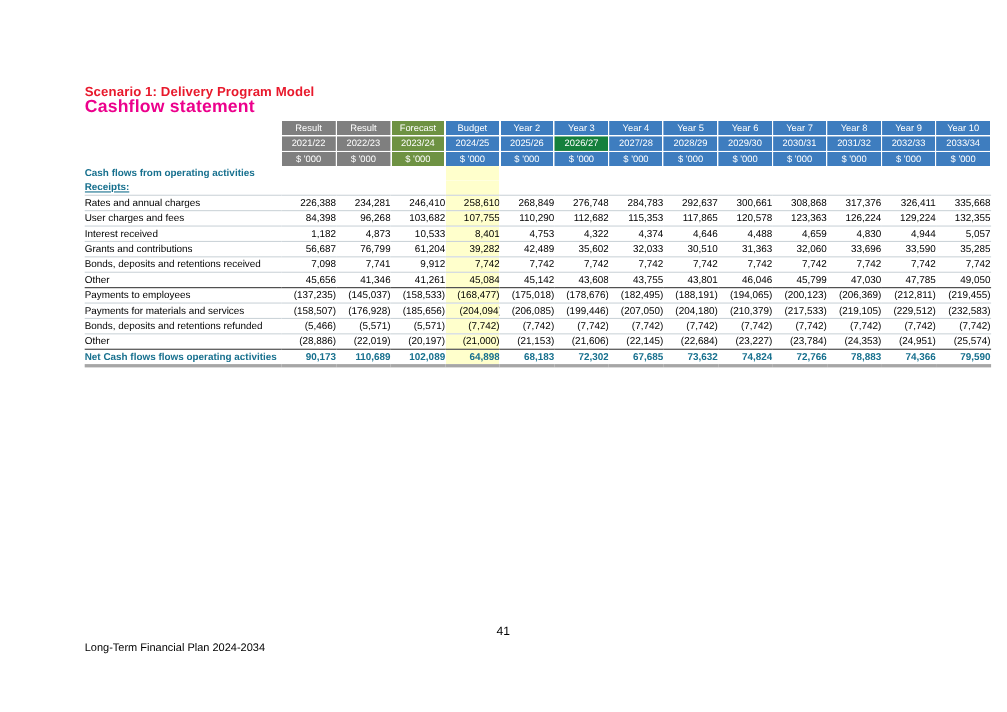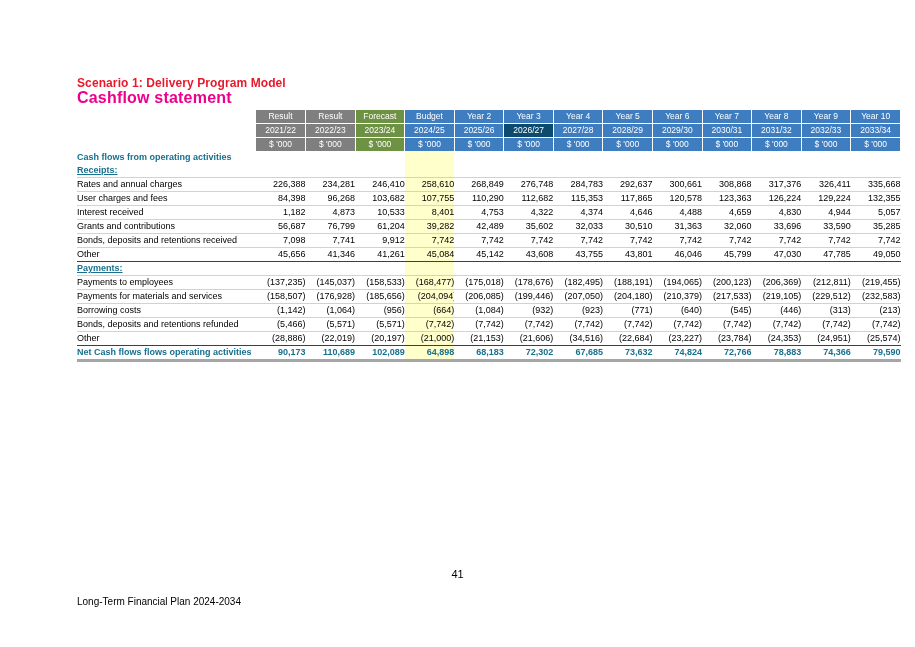--- a/index.html
+++ b/index.html
@@ -43,21 +43,21 @@
   tr.row-subsection td.lbl span { text-decoration:underline; }
   tr.row-total td {
     font-weight:bold;
     border-bottom:3px solid #a6a6a6;
   }
   .page-number {
     position:absolute; left:0; top:568px; width:100%;
     text-align:center; font-size:11px; color:#000;
   }
   .footer-text {
-    position:absolute; left:77px; top:596px; font-size:10px; color:#000;
+    position:absolute; left:77px; top:584px; font-size:10px; color:#000;
   }
 </style>
 </head>
 <body>
 
 <div class="page">
   <div class="scenario-title" style="color: rgb(232, 25, 44);">Scenario 1: Delivery Program Model</div>
   <div class="page-title" style="color: rgb(236, 0, 140);">Cashflow statement</div>
   <table class="cashflow" id="cashflow-table">
       <colgroup>
@@ -93,21 +93,21 @@
           <th class="hdr" style="background: rgb(62, 125, 191);">Year 9</th>
           <th class="hdr" style="background: rgb(62, 125, 191);">Year 10</th>
         </tr>
         <tr class="hdr-line2">
           <th class="hdr-blank"></th>
           <th class="hdr" style="background: rgb(127, 127, 127);">2021/22</th>
           <th class="hdr" style="background: rgb(127, 127, 127);">2022/23</th>
           <th class="hdr" style="background: rgb(110, 146, 67);">2023/24</th>
           <th class="hdr" style="background: rgb(62, 125, 191);">2024/25</th>
           <th class="hdr" style="background: rgb(62, 125, 191);">2025/26</th>
-          <th class="hdr" style="background: #0c4a6e;">2026/27</th>
+          <th class="hdr" style="background: #15803d;">2026/27</th>
           <th class="hdr" style="background: rgb(62, 125, 191);">2027/28</th>
           <th class="hdr" style="background: rgb(62, 125, 191);">2028/29</th>
           <th class="hdr" style="background: rgb(62, 125, 191);">2029/30</th>
           <th class="hdr" style="background: rgb(62, 125, 191);">2030/31</th>
           <th class="hdr" style="background: rgb(62, 125, 191);">2031/32</th>
           <th class="hdr" style="background: rgb(62, 125, 191);">2032/33</th>
           <th class="hdr" style="background: rgb(62, 125, 191);">2033/34</th>
         </tr>
         <tr class="hdr-line3">
           <th class="hdr-blank"></th>
@@ -248,36 +248,20 @@
           <td class="num">45,142</td>
           <td class="num">43,608</td>
           <td class="num">43,755</td>
           <td class="num">43,801</td>
           <td class="num">46,046</td>
           <td class="num">45,799</td>
           <td class="num">47,030</td>
           <td class="num">47,785</td>
           <td class="num">49,050</td>
         </tr>
-        <tr class="row-subsection">
-          <td class="lbl" style="color: rgb(23, 112, 142);"><span>Payments:</span></td>
-          <td class="num"></td>
-          <td class="num"></td>
-          <td class="num"></td>
-          <td class="num" style="background: rgb(255, 255, 204);"></td>
-          <td class="num"></td>
-          <td class="num"></td>
-          <td class="num"></td>
-          <td class="num"></td>
-          <td class="num"></td>
-          <td class="num"></td>
-          <td class="num"></td>
-          <td class="num"></td>
-          <td class="num"></td>
-        </tr>
         <tr class="row-data">
           <td class="lbl"><span>Payments to employees</span></td>
           <td class="num">(137,235)</td>
           <td class="num">(145,037)</td>
           <td class="num">(158,533)</td>
           <td class="num" style="background: rgb(255, 255, 204);">(168,477)</td>
           <td class="num">(175,018)</td>
           <td class="num">(178,676)</td>
           <td class="num">(182,495)</td>
           <td class="num">(188,191)</td>
@@ -297,36 +281,20 @@
           <td class="num">(199,446)</td>
           <td class="num">(207,050)</td>
           <td class="num">(204,180)</td>
           <td class="num">(210,379)</td>
           <td class="num">(217,533)</td>
           <td class="num">(219,105)</td>
           <td class="num">(229,512)</td>
           <td class="num">(232,583)</td>
         </tr>
         <tr class="row-data">
-          <td class="lbl"><span>Borrowing costs</span></td>
-          <td class="num">(1,142)</td>
-          <td class="num">(1,064)</td>
-          <td class="num">(956)</td>
-          <td class="num" style="background: rgb(255, 255, 204);">(664)</td>
-          <td class="num">(1,084)</td>
-          <td class="num">(932)</td>
-          <td class="num">(923)</td>
-          <td class="num">(771)</td>
-          <td class="num">(640)</td>
-          <td class="num">(545)</td>
-          <td class="num">(446)</td>
-          <td class="num">(313)</td>
-          <td class="num">(213)</td>
-        </tr>
-        <tr class="row-data">
           <td class="lbl"><span>Bonds, deposits and retentions refunded</span></td>
           <td class="num">(5,466)</td>
           <td class="num">(5,571)</td>
           <td class="num">(5,571)</td>
           <td class="num" style="background: rgb(255, 255, 204);">(7,742)</td>
           <td class="num">(7,742)</td>
           <td class="num">(7,742)</td>
           <td class="num">(7,742)</td>
           <td class="num">(7,742)</td>
           <td class="num">(7,742)</td>
@@ -336,21 +304,21 @@
           <td class="num">(7,742)</td>
         </tr>
         <tr class="row-data border-dark">
           <td class="lbl"><span>Other</span></td>
           <td class="num">(28,886)</td>
           <td class="num">(22,019)</td>
           <td class="num">(20,197)</td>
           <td class="num" style="background: rgb(255, 255, 204);">(21,000)</td>
           <td class="num">(21,153)</td>
           <td class="num">(21,606)</td>
-          <td class="num">(34,516)</td>
+          <td class="num">(22,145)</td>
           <td class="num">(22,684)</td>
           <td class="num">(23,227)</td>
           <td class="num">(23,784)</td>
           <td class="num">(24,353)</td>
           <td class="num">(24,951)</td>
           <td class="num">(25,574)</td>
         </tr>
         <tr class="row-total">
           <td class="lbl" style="color: rgb(23, 112, 142);"><span>Net Cash flows flows operating activities</span></td>
           <td class="num" style="color: rgb(23, 112, 142);">90,173</td>

